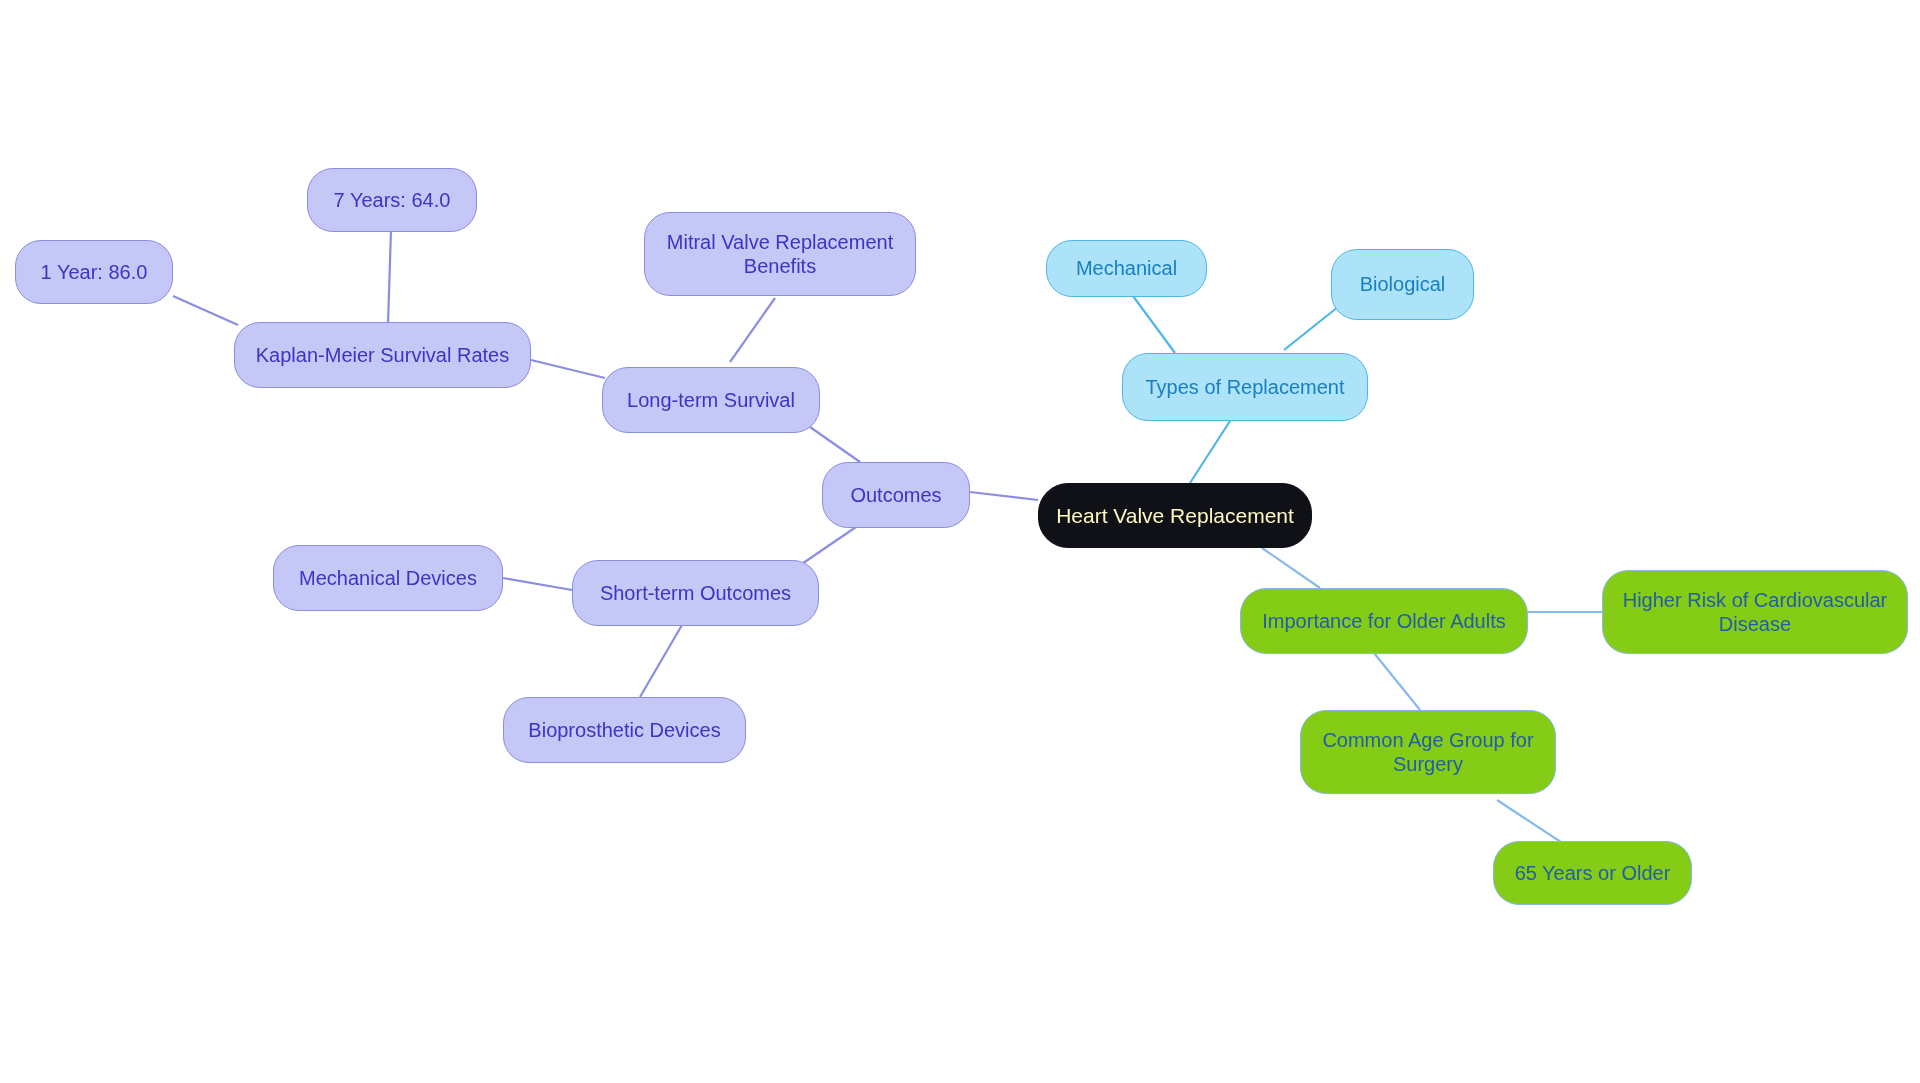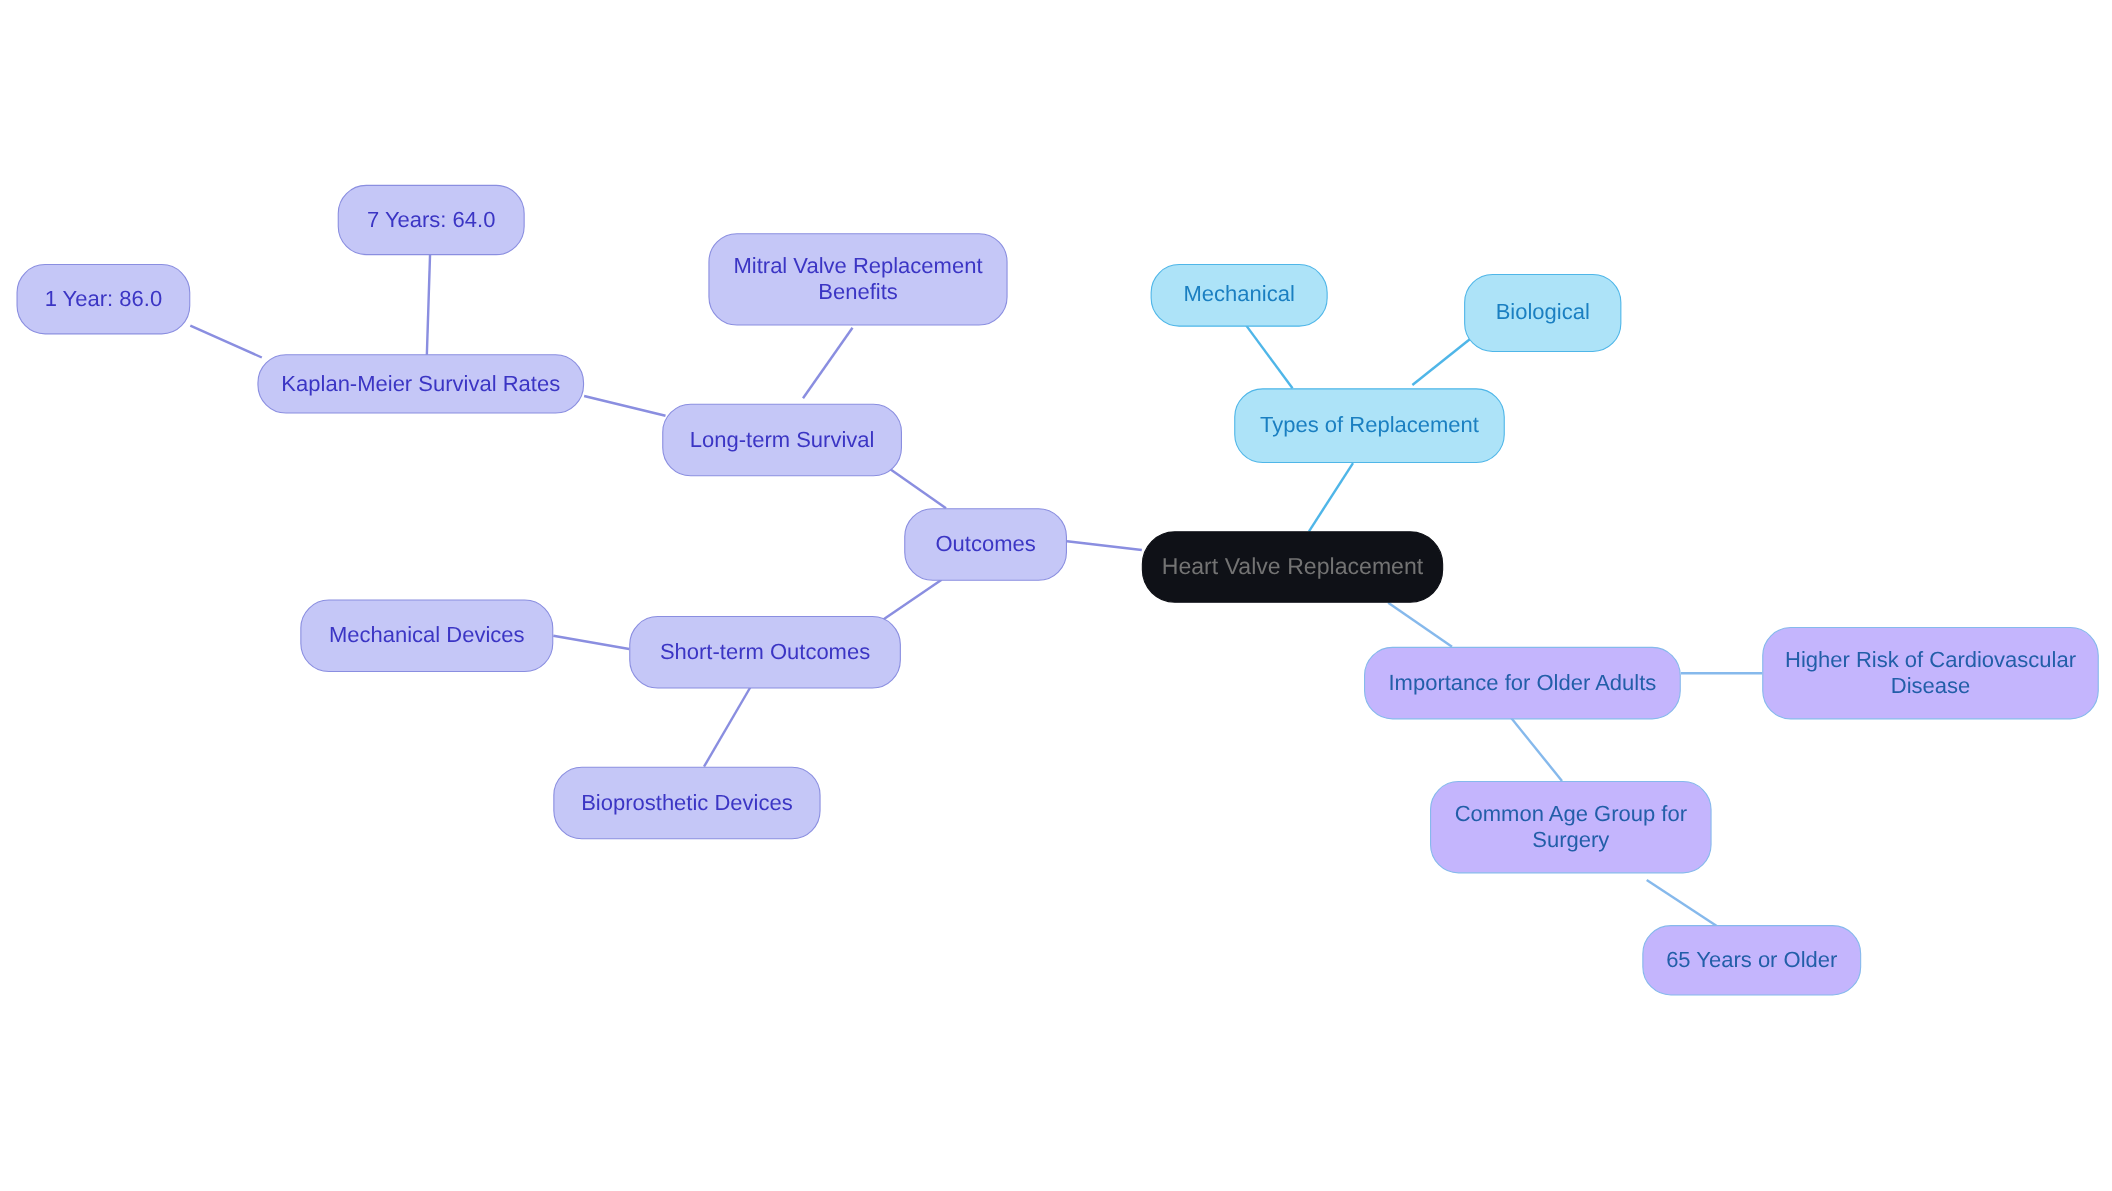--- a/index.html
+++ b/index.html
@@ -33,40 +33,40 @@
     text-align: center;
     border-style: solid;
     border-width: 1px;
     line-height: 1.22;
     padding: 4px 10px;
     white-space: pre-line;
   }
   .node-root {
     background: #0f1117;
     border-color: #0f1117;
-    color: #737373;
+    color: #fef9c3;
     border-radius: 30px;
     font-size: 21px;
   }
   .node-purple {
     background: #c5c7f7;
     border-color: #8a8ee0;
     color: #3b35c4;
     border-radius: 26px;
     font-size: 20px;
   }
   .node-cyan {
     background: #ade3f8;
     border-color: #4fb6e8;
     color: #1a7fc1;
     border-radius: 26px;
     font-size: 20px;
   }
   .node-blue {
-    background: #c4b5fd;
+    background: #84cc16;
     border-color: #86b9ec;
     color: #225ea8;
     border-radius: 26px;
     font-size: 20px;
   }
 </style>
 </head>
 <body>
 
 <div id="canvas">
@@ -111,21 +111,21 @@
   </div>
 
   <div class="node node-purple" style="left:822px; top:462px; width:148px; height:66px;">
     <span>Outcomes</span>
   </div>
 
   <div class="node node-purple" style="left:602px; top:367px; width:218px; height:66px;">
     <span>Long-term Survival</span>
   </div>
 
-  <div class="node node-purple" style="left:234px; top:322px; width:297px; height:54px;">
+  <div class="node node-purple" style="left:234px; top:322px; width:297px; height:66px;">
     <span>Kaplan-Meier Survival Rates</span>
   </div>
 
   <div class="node node-purple" style="left:15px; top:240px; width:158px; height:64px;">
     <span>1 Year: 86.0</span>
   </div>
 
   <div class="node node-purple" style="left:307px; top:168px; width:170px; height:64px;align-items:center;">
     <span>7 Years: 64.0</span>
   </div>

